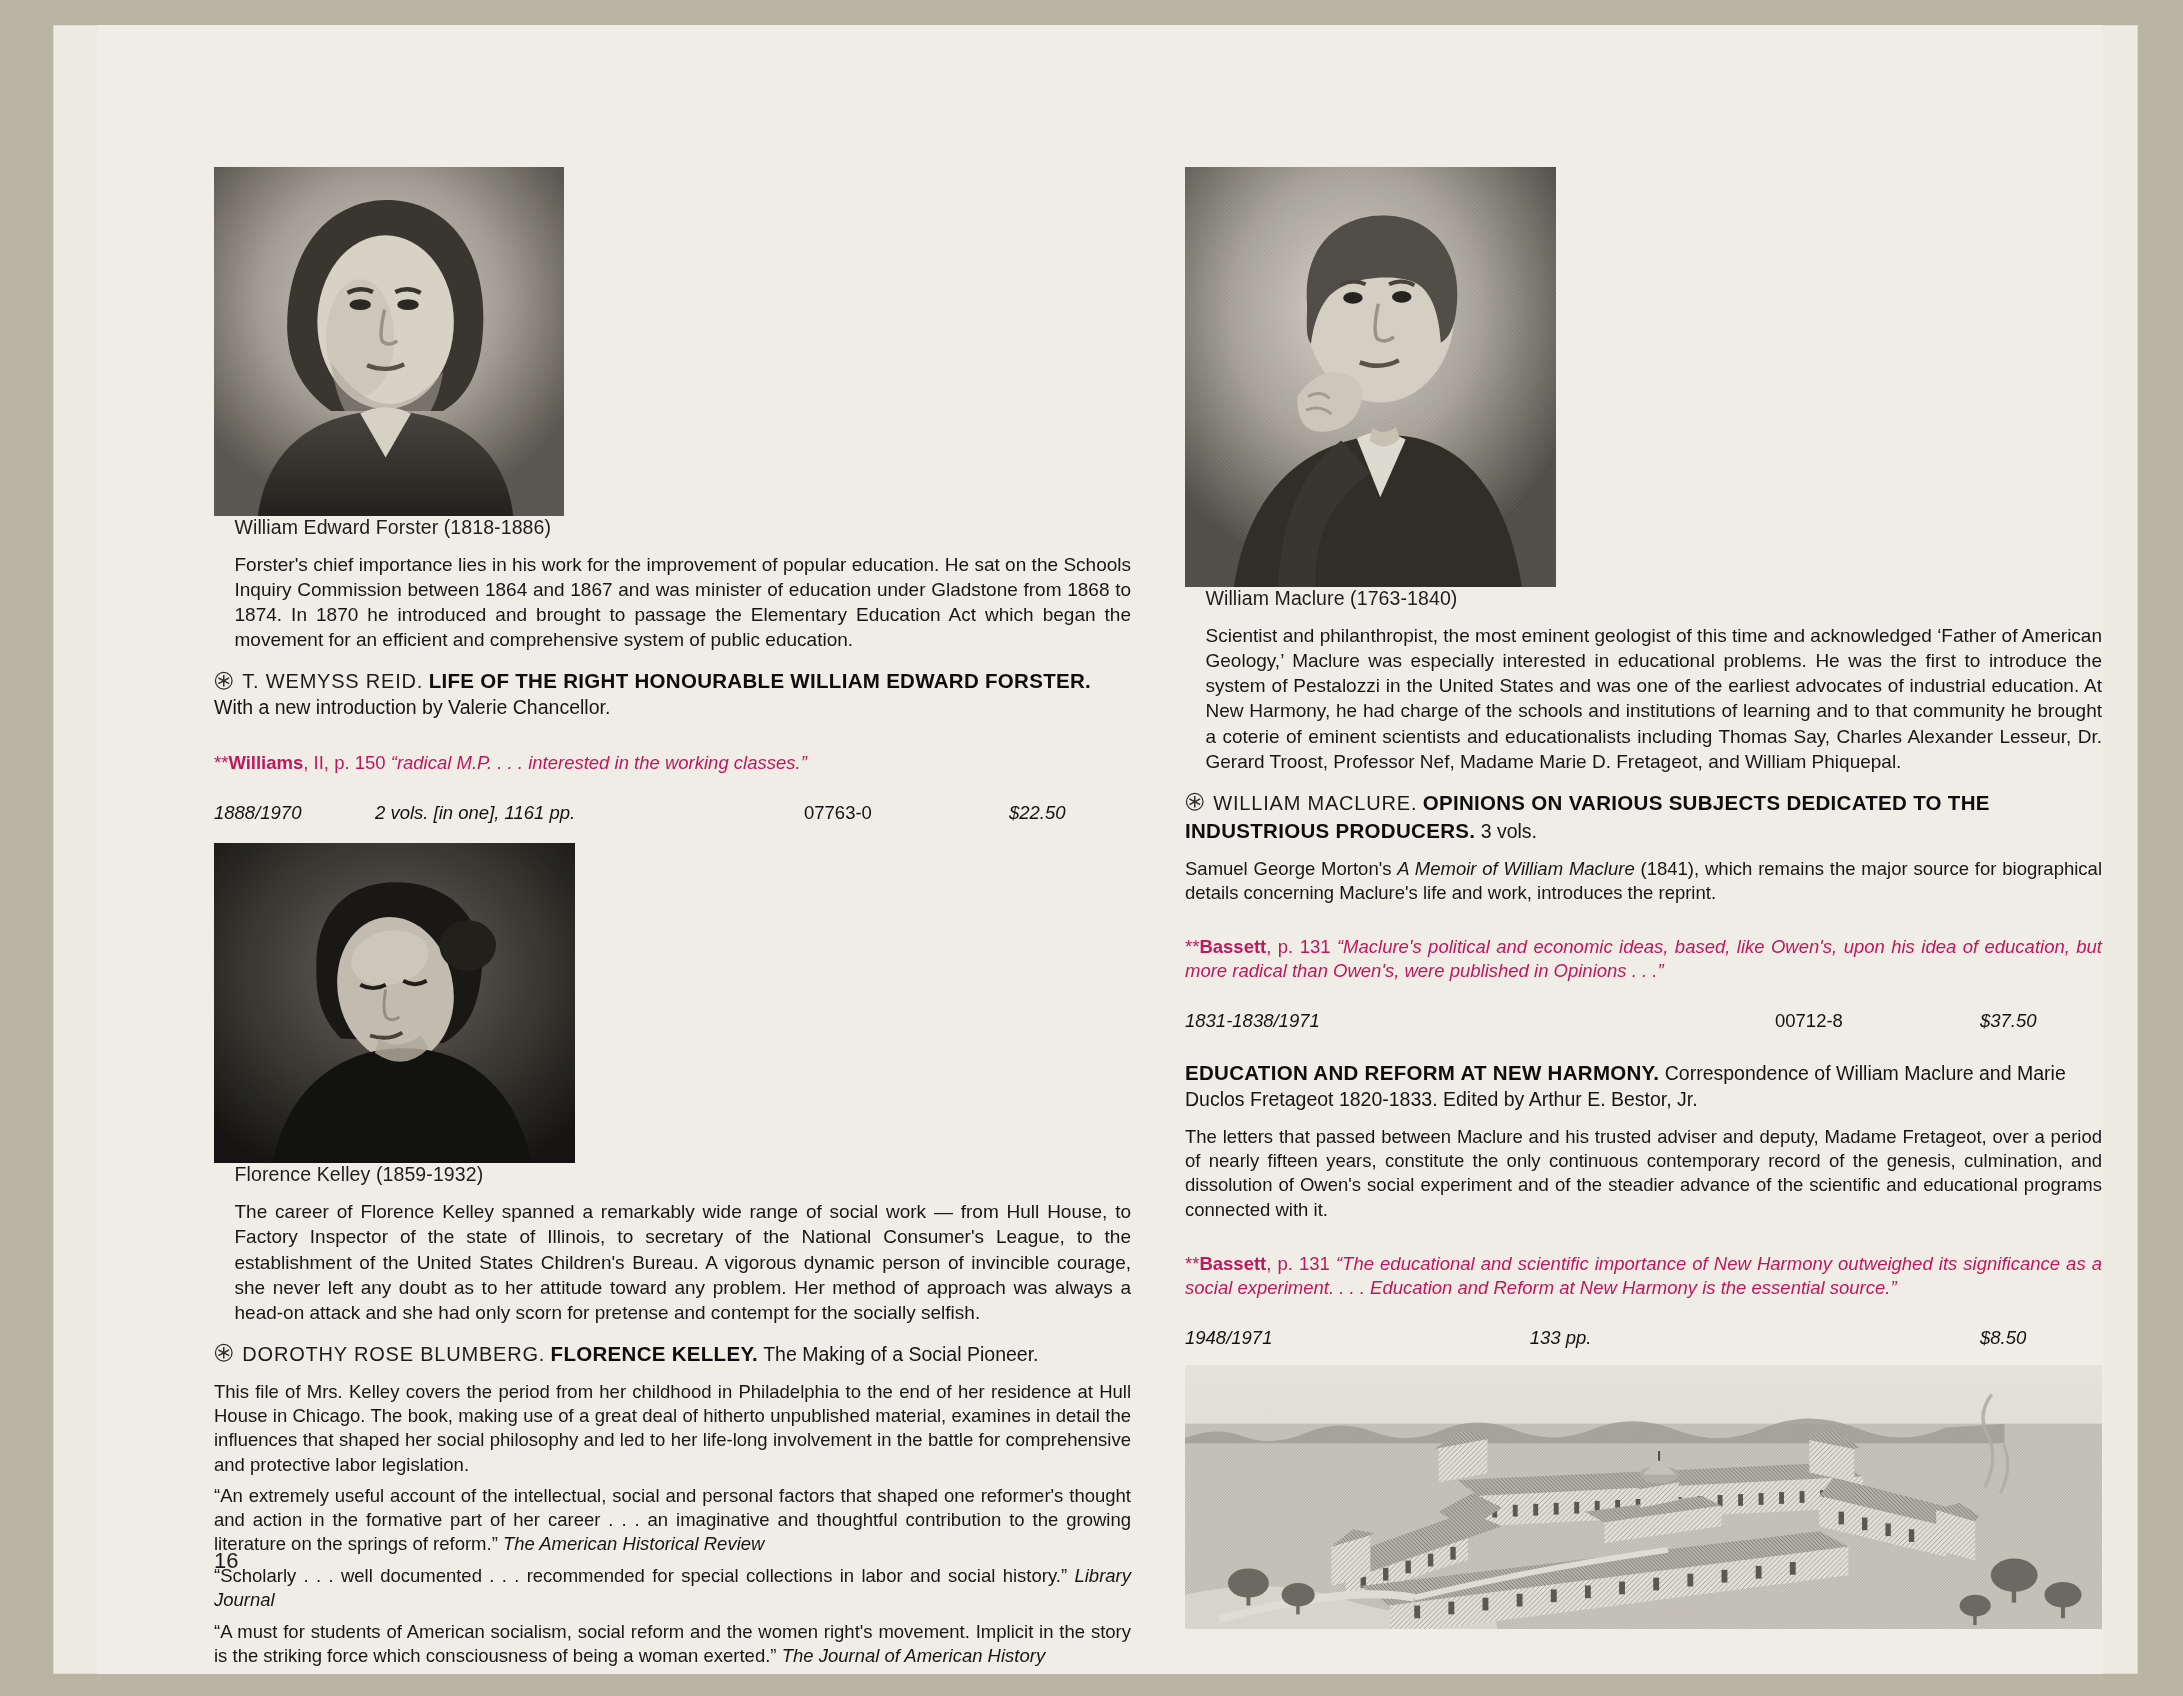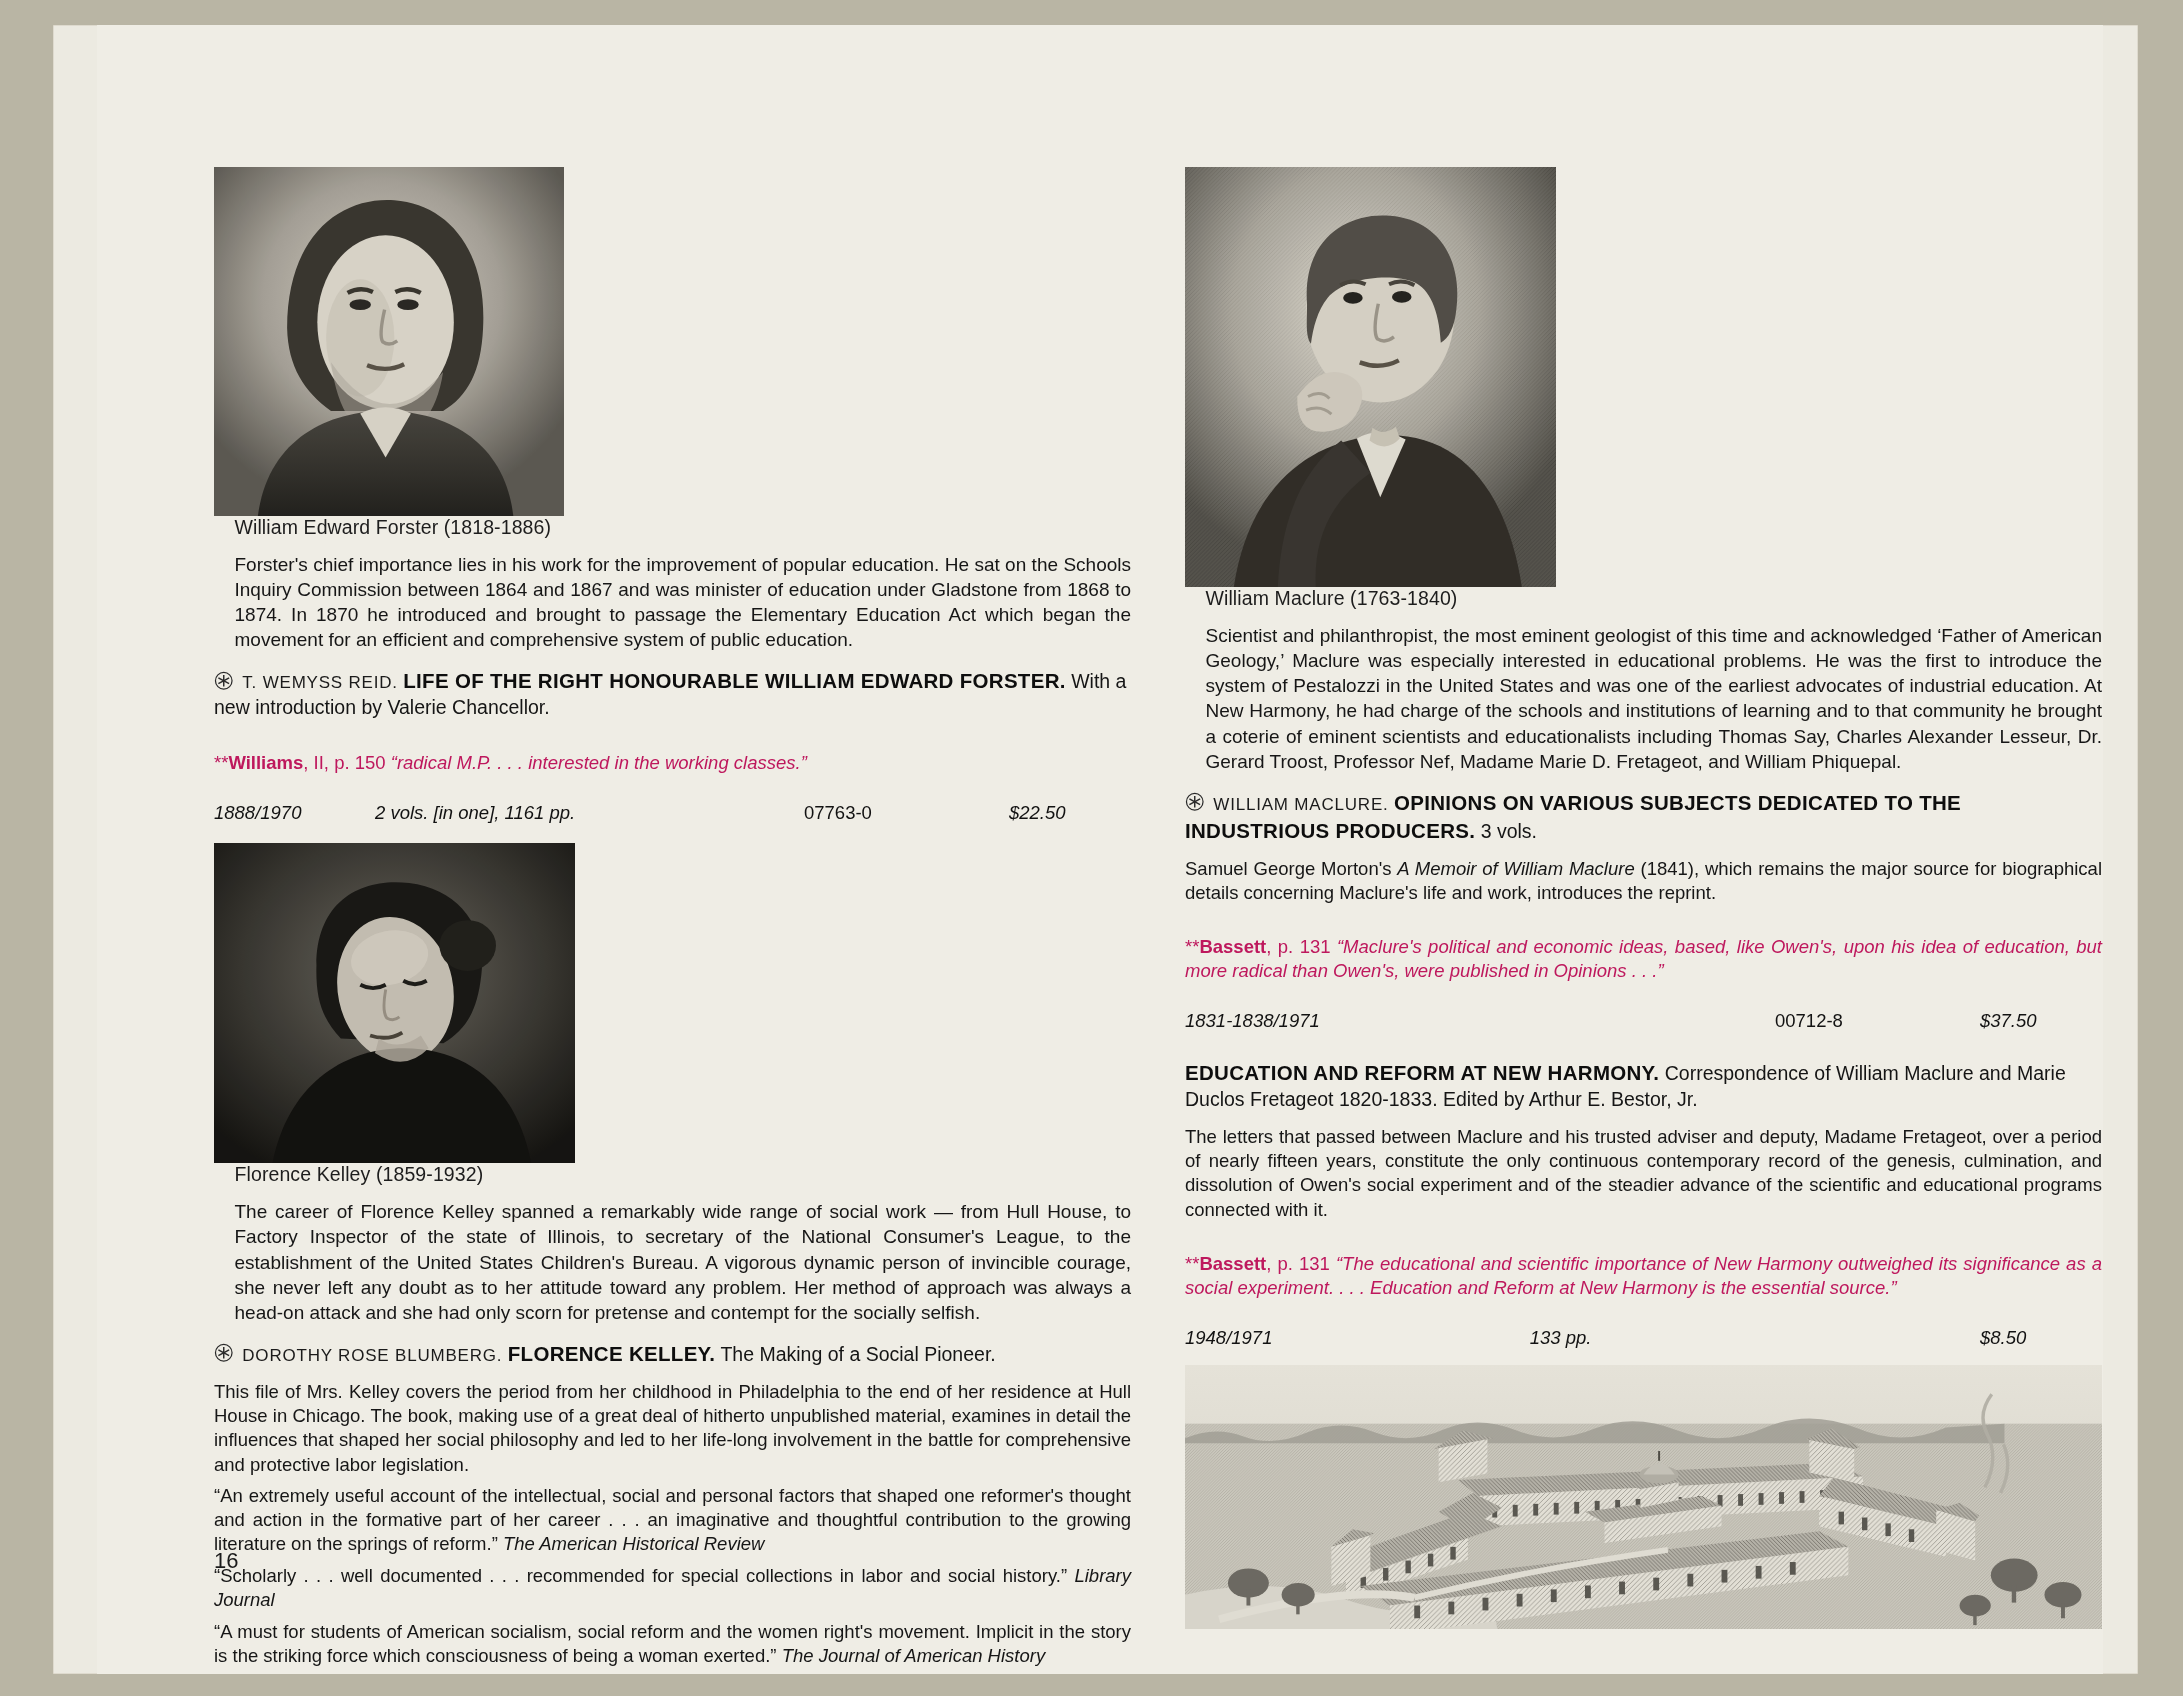--- a/index.html
+++ b/index.html
@@ -78,21 +78,21 @@
     display: inline-block;
     width: 19.5px;
     height: 19.5px;
     position: relative;
     margin-right: 8.8px;
     vertical-align: -2px;
   }
   .bullet svg { display: block; }
 
   .author {
-    font-size: 17px;
+    font-size: 20px;
     letter-spacing: 0.8px;
     color: #1b1b1b;
   }
   .title-bold {
     font-weight: bold;
     font-size: 20.5px;
     letter-spacing: 0.3px;
     color: #0e0e0e;
   }
   .title-rest {

